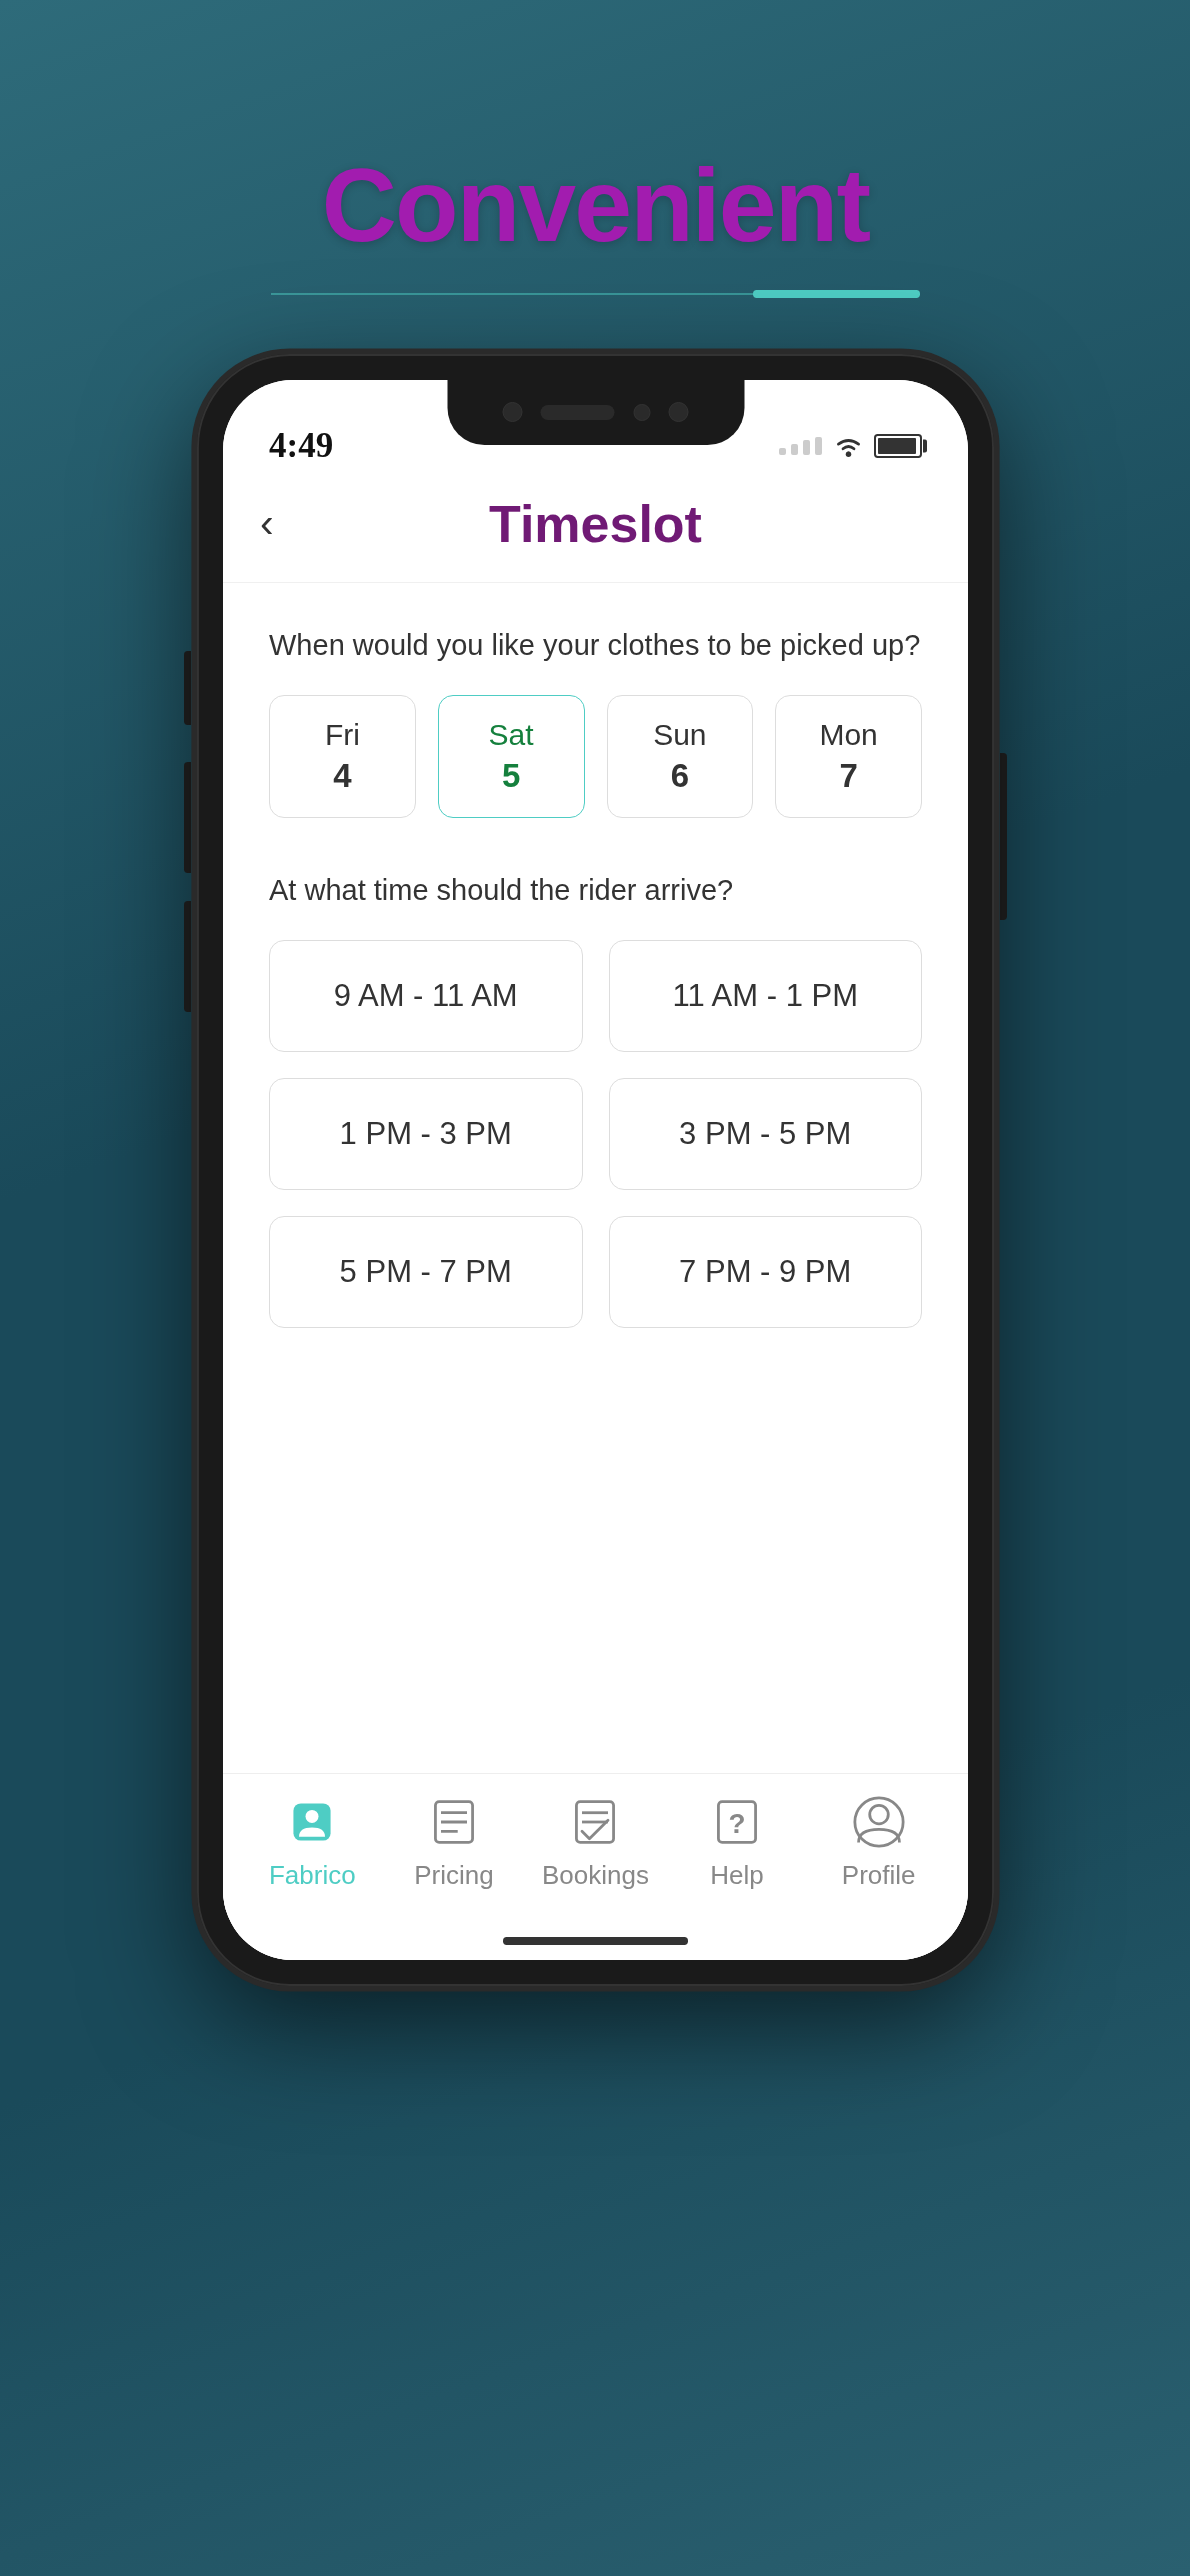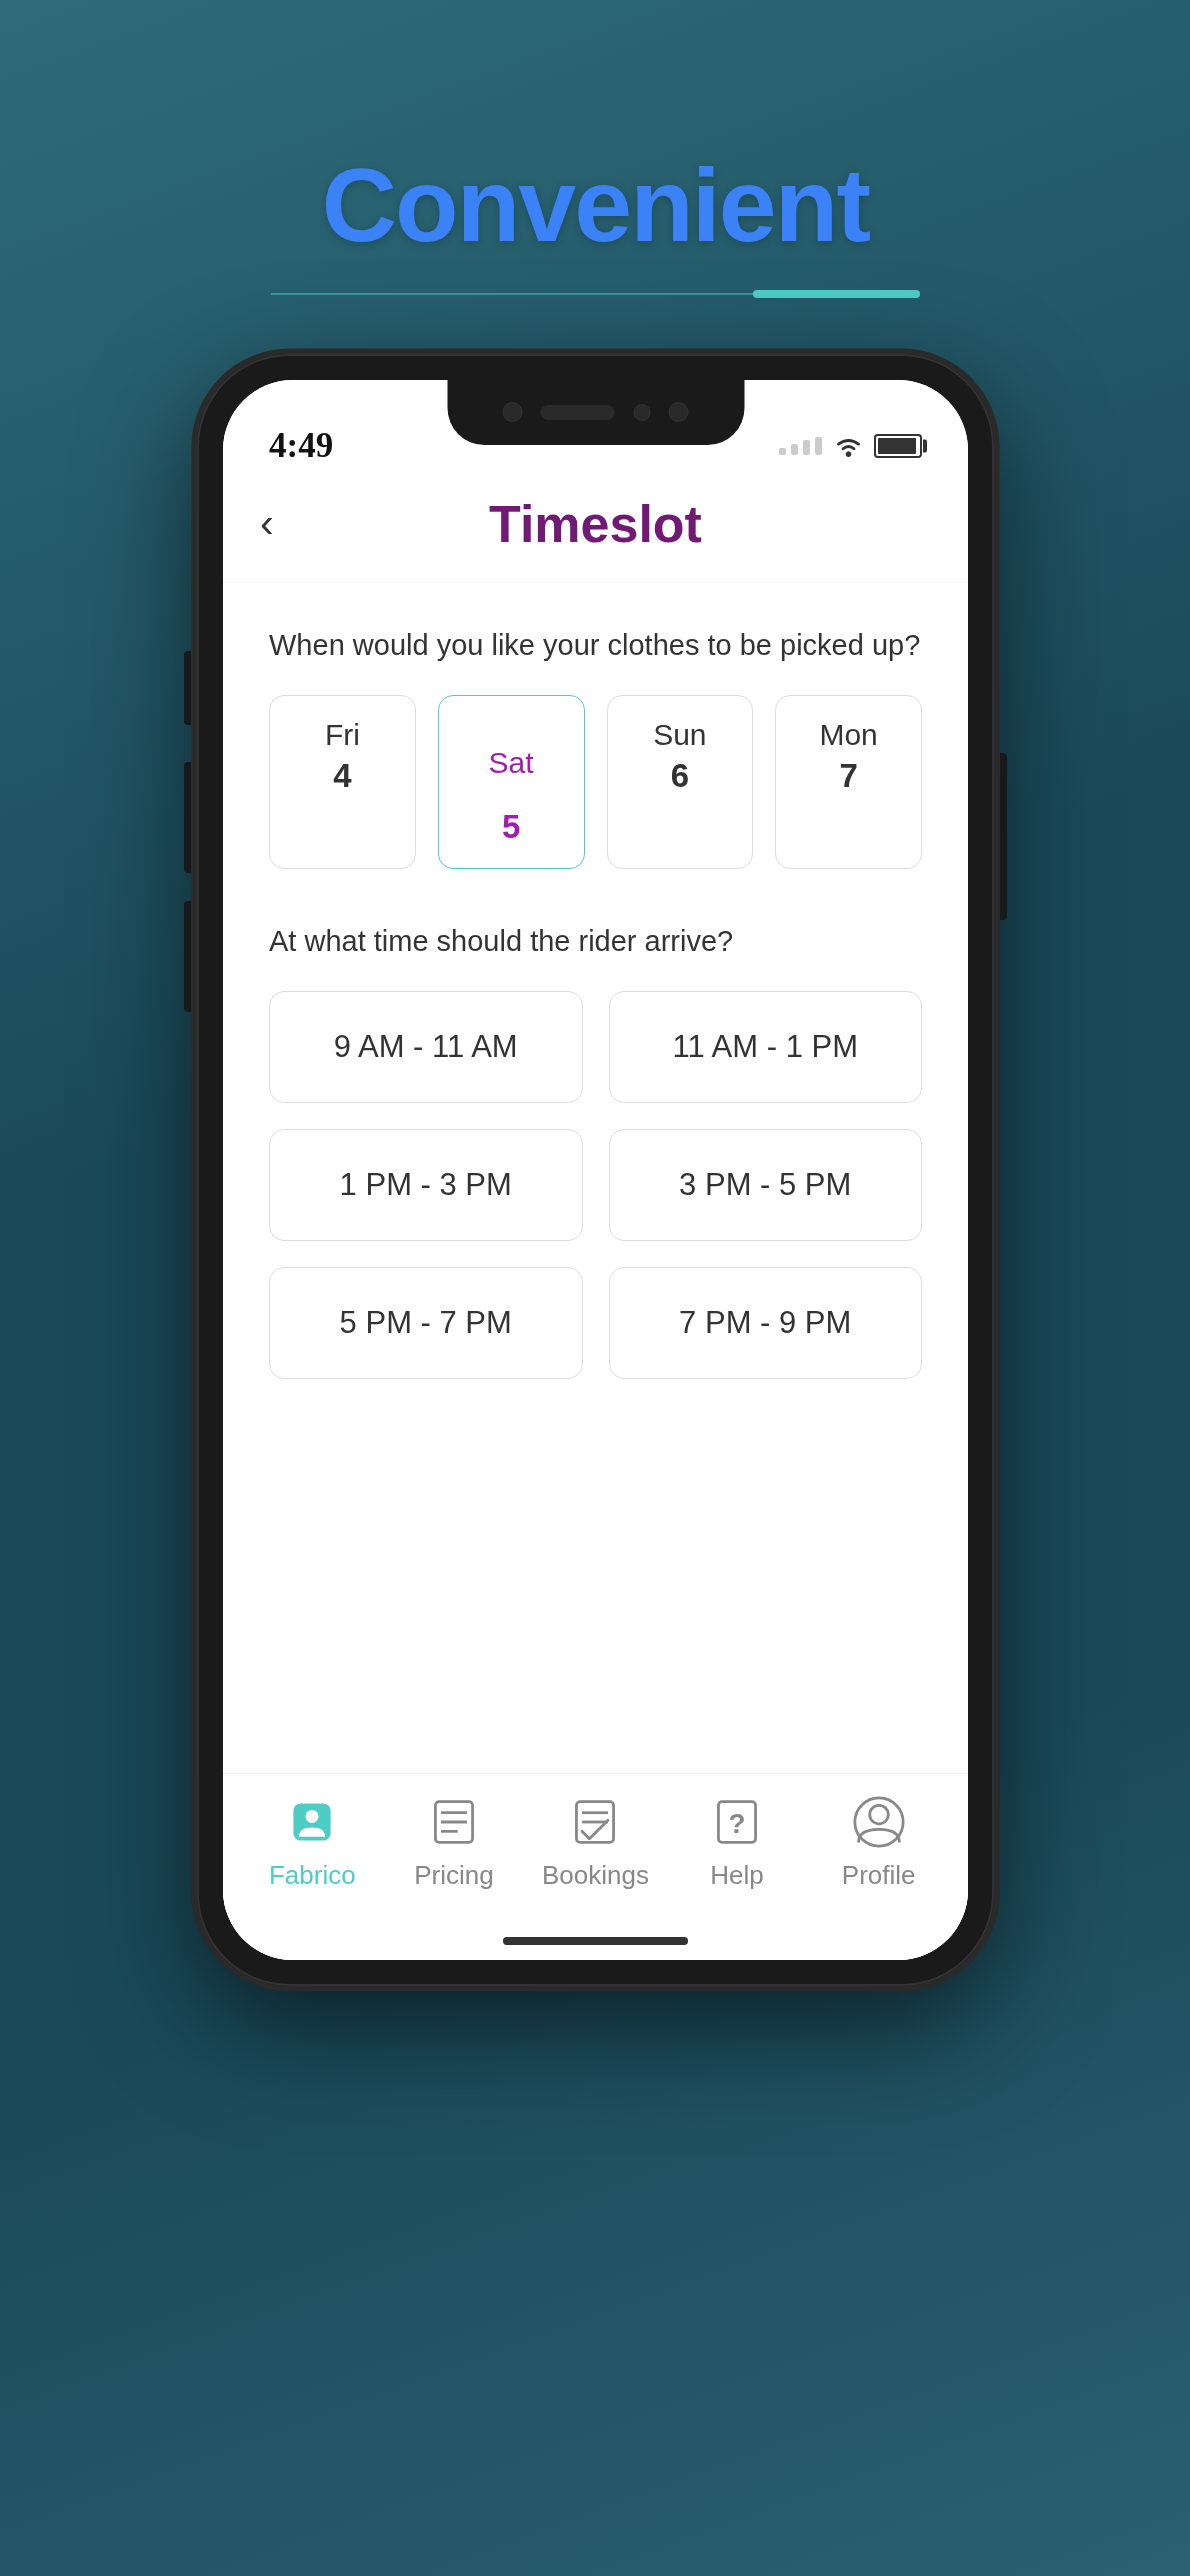--- a/index.html
+++ b/index.html
@@ -12,21 +12,21 @@
       flex-direction: column;
       align-items: center;
       font-family: -apple-system, BlinkMacSystemFont, 'Segoe UI', Helvetica, Arial, sans-serif;
       overflow: hidden;
       position: relative;
     }
 
     .hero-text {
       margin-top: 74px;
       text-align: left;
-      color: #3b82f6;
+      color: #a21caf;
       font-size: 104px;
       font-weight: 800;
       line-height: 1.1;
       letter-spacing: -1.9px;
       text-shadow: 0 1.9px 9.3px rgba(0,0,0,0.2);
     }
 
     .divider-row {
       display: flex;
       align-items: center;
@@ -269,22 +269,21 @@
       display: block;
     }
 
     .day-btn:not(.selected) .day-name,
     .day-btn:not(.selected) .day-num {
       color: #333;
     }
 
     .day-btn.selected .day-name,
     .day-btn.selected .day-num {
-      color: #a21caf;
-      margin-top: 28px;
+      color: #15803d;
     }
 
     
     .timeslot-grid {
       display: grid;
       grid-template-columns: 1fr 1fr;
       gap: 26px;
     }
 
     .timeslot-btn {

